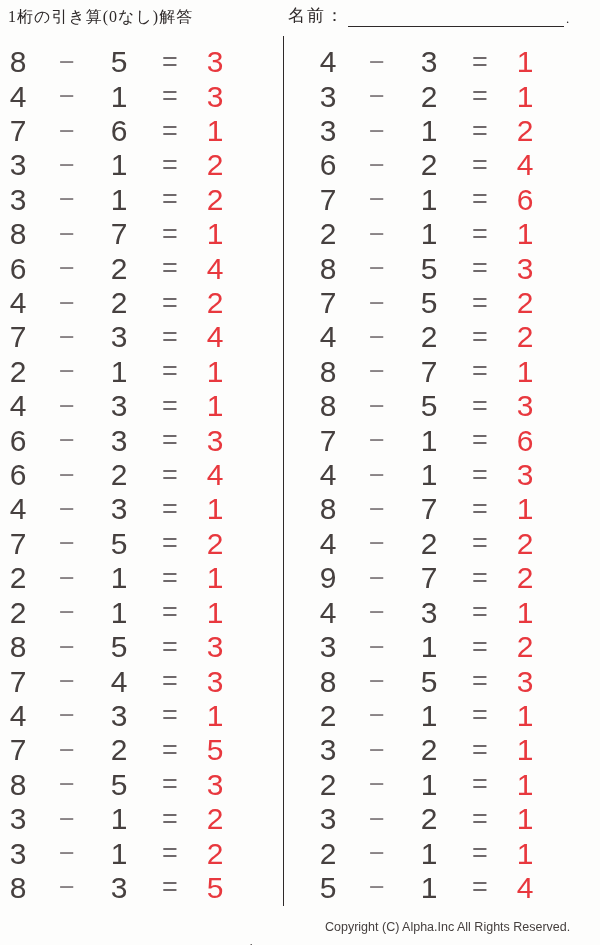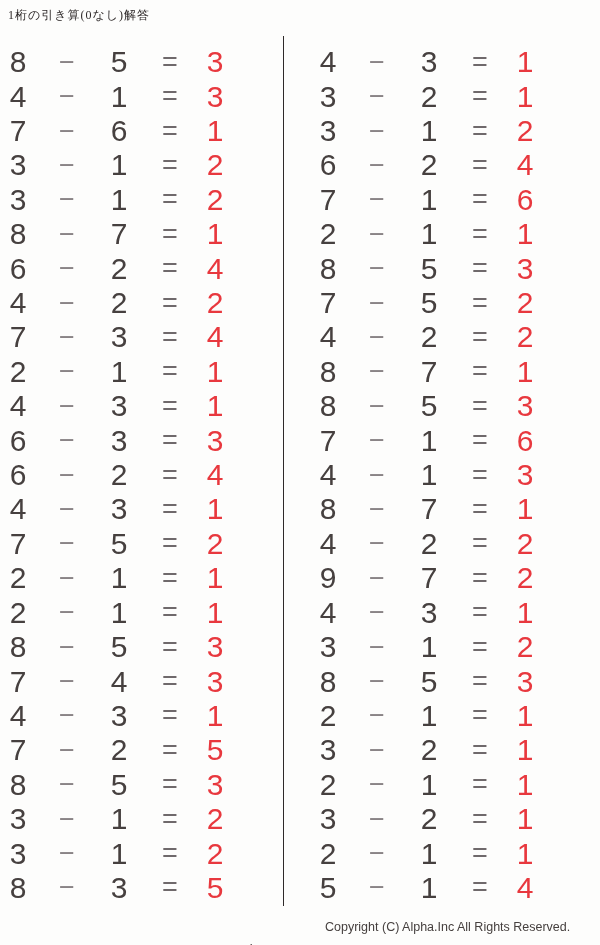--- a/index.html
+++ b/index.html
@@ -8,21 +8,21 @@
     background:#fdfdfc;
     font-family:"Liberation Sans", sans-serif;
     position:relative; overflow:hidden;
   }
   .page { position:absolute; inset:0; }
 
   
   .title {
     position:absolute; left:8px; top:7px;
     font-family:"Liberation Serif", serif;
-    font-size:12px; letter-spacing:1px;
+    font-size:16px; letter-spacing:1px;
     color:var(--ink);
   }
   .name-block {
     position:absolute; left:288px; top:4px;
     display:flex; align-items:flex-end;
     font-family:"Liberation Serif", serif;
     font-size:17px; color:var(--ink);
   }
   .name-label { letter-spacing:2px; }
   .name-line {
@@ -77,20 +77,25 @@
     font-size:12.5px; color:var(--digit);text-align:center;
   }
 </style>
 </head>
 <body style="--red: #e8383e; --digit: #46403f; --op-minus: #8a8486; --op-eq: #6f696b; --ink: #2e2929;">
 
 <div class="page">
 
   <div class="title">1桁の引き算(0なし)解答</div>
 
+  <div class="name-block">
+    <span class="name-label">名前：</span>
+    <span class="name-line"></span>
+    <span class="name-period">.</span>
+  </div>
 
   <div class="divider"></div>
 
   <div class="col col-left" id="col-left">
       <div class="prob-row">
         <span class="cell num">8</span>
         <span class="cell op minus">−</span>
         <span class="cell num">5</span>
         <span class="cell op eq">=</span>
         <span class="cell ans">3</span>

